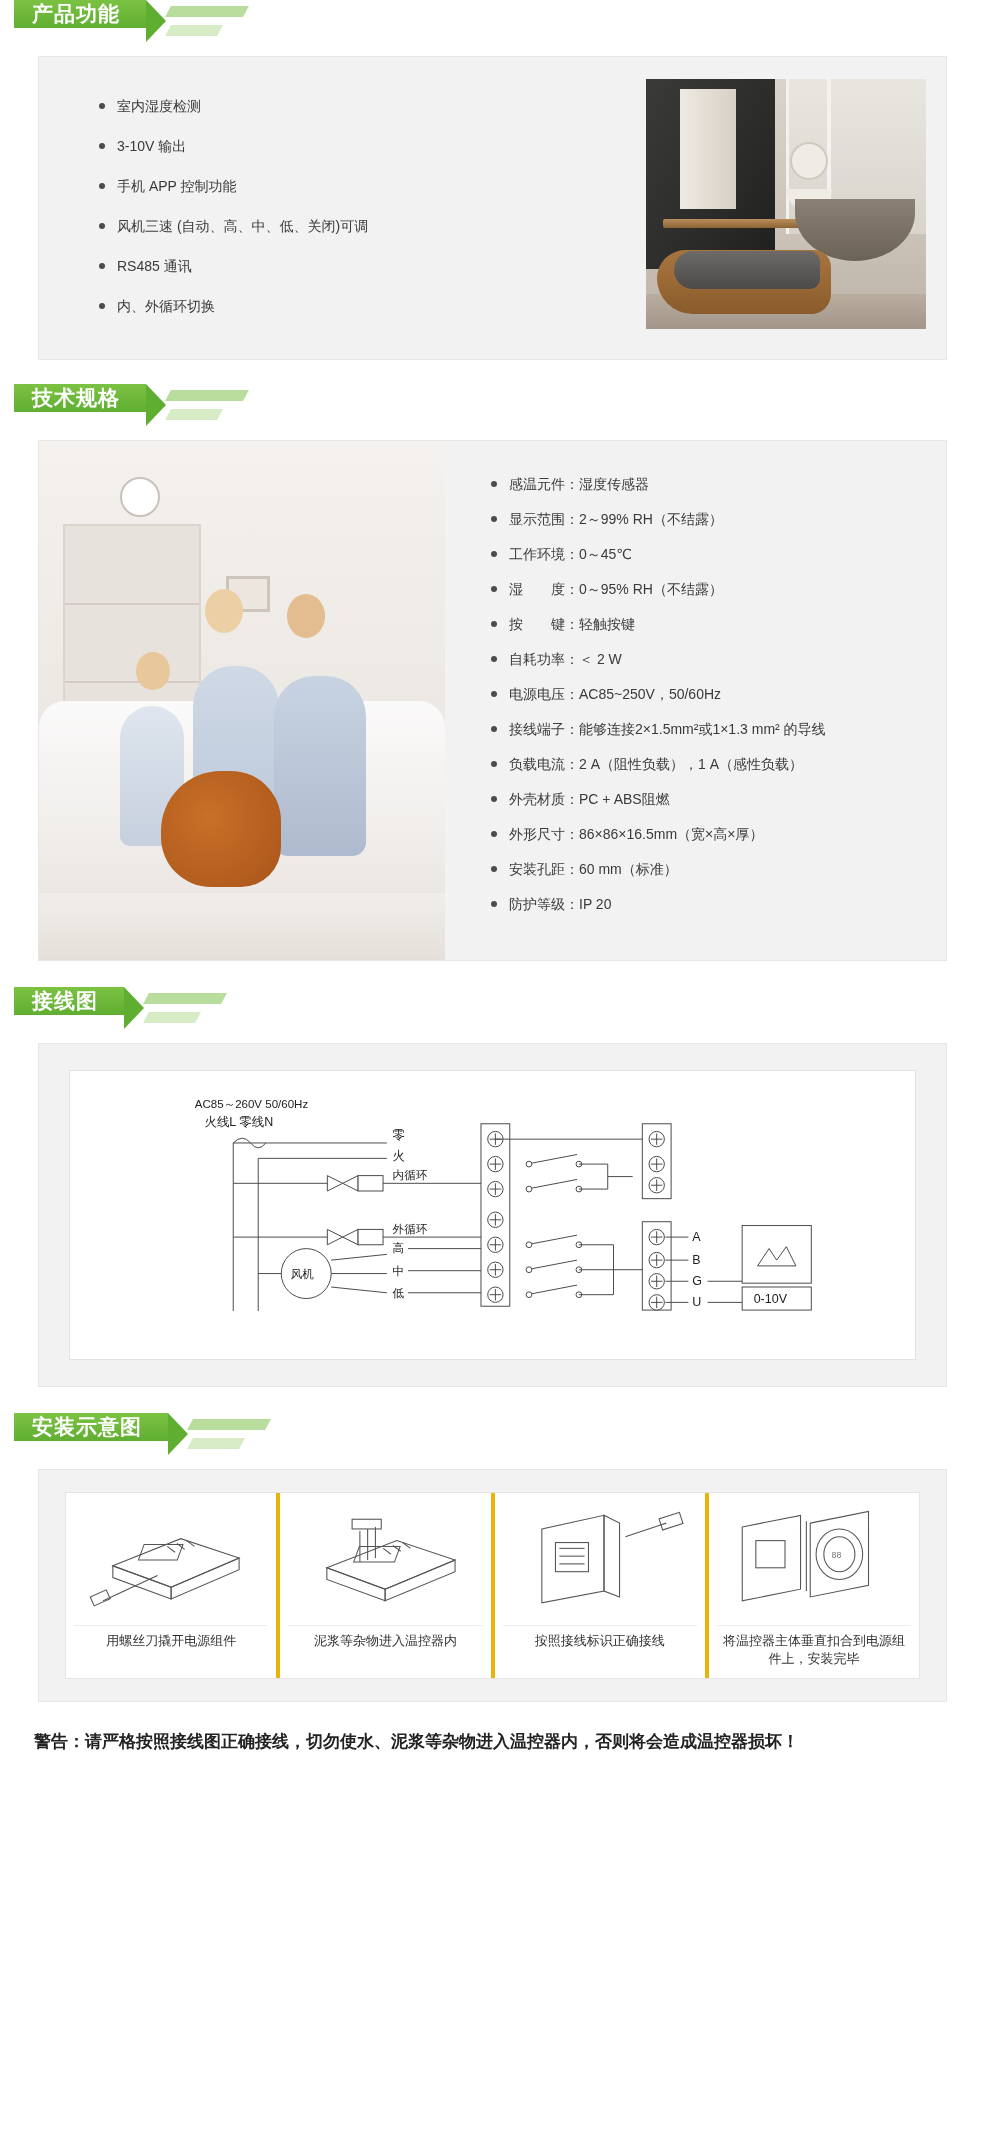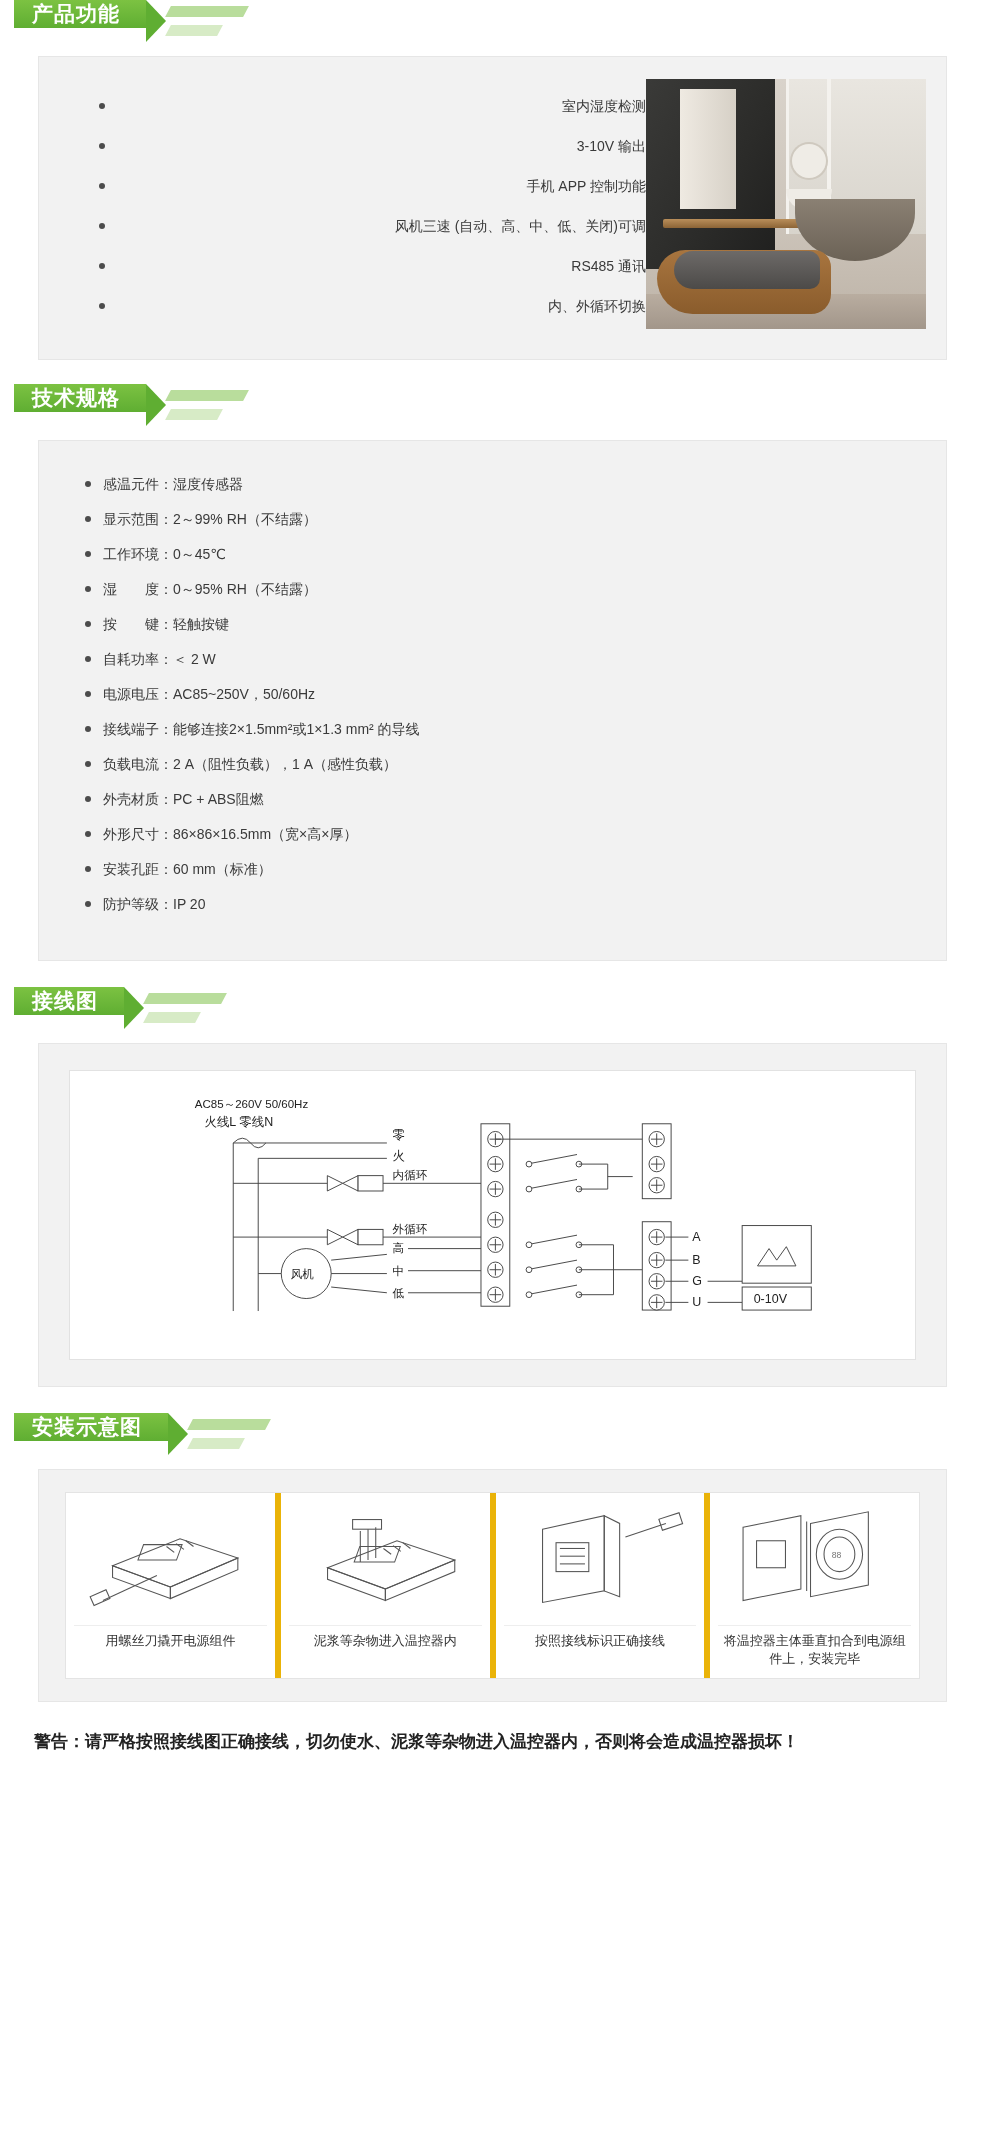--- a/index.html
+++ b/index.html
@@ -81,21 +81,20 @@
   
   .features-panel {
     display: flex;
     align-items: stretch;
     padding: 22px 20px 22px 20px;
     min-height: 270px;
   }
   .features-list {
     flex: 1;
     padding: 18px 0 0 40px;
-    text-align: right;
   }
   ul.bullets { list-style: none; margin: 0; padding: 0; }
   ul.bullets li {
     position: relative;
     padding-left: 18px;
     margin-bottom: 22px;
     font-size: 14px;
     color: #3a3a3a;
     line-height: 18px;
   }
@@ -173,21 +172,20 @@
     background: linear-gradient(#b9ada0,#a2968a);
   }
 
   
   .specs-panel {
     display: flex;
     align-items: stretch;
     padding: 0;
     min-height: 460px;
     background: #f2f2f2;
-    flex-direction: column;
   }
   .specs-img {
     width: 406px;
     flex: none;
     position: relative;
     overflow: hidden;
     background: #efe9e4;
   }
   .family { position:absolute; inset:0; background: linear-gradient(#f4f1ee,#e6e0da); }
   .family .shelf {
@@ -270,21 +268,21 @@
     padding: 22px 26px;
   }
   .steps {
     display: flex;
     gap: 0;
     background: #fff;
     border: 1px solid #e4e4e4;
   }
   .step {
     flex: 1;
-    border-right: 6px solid #eab308;
+    border-right: 4px solid #eab308;
     padding: 14px 8px 10px 8px;
     text-align: center;
   }
   .step:last-child { border-right: none; }
   .step .art {
     height: 108px;
     position: relative;
     margin-bottom: 10px;
   }
   .step .cap {

